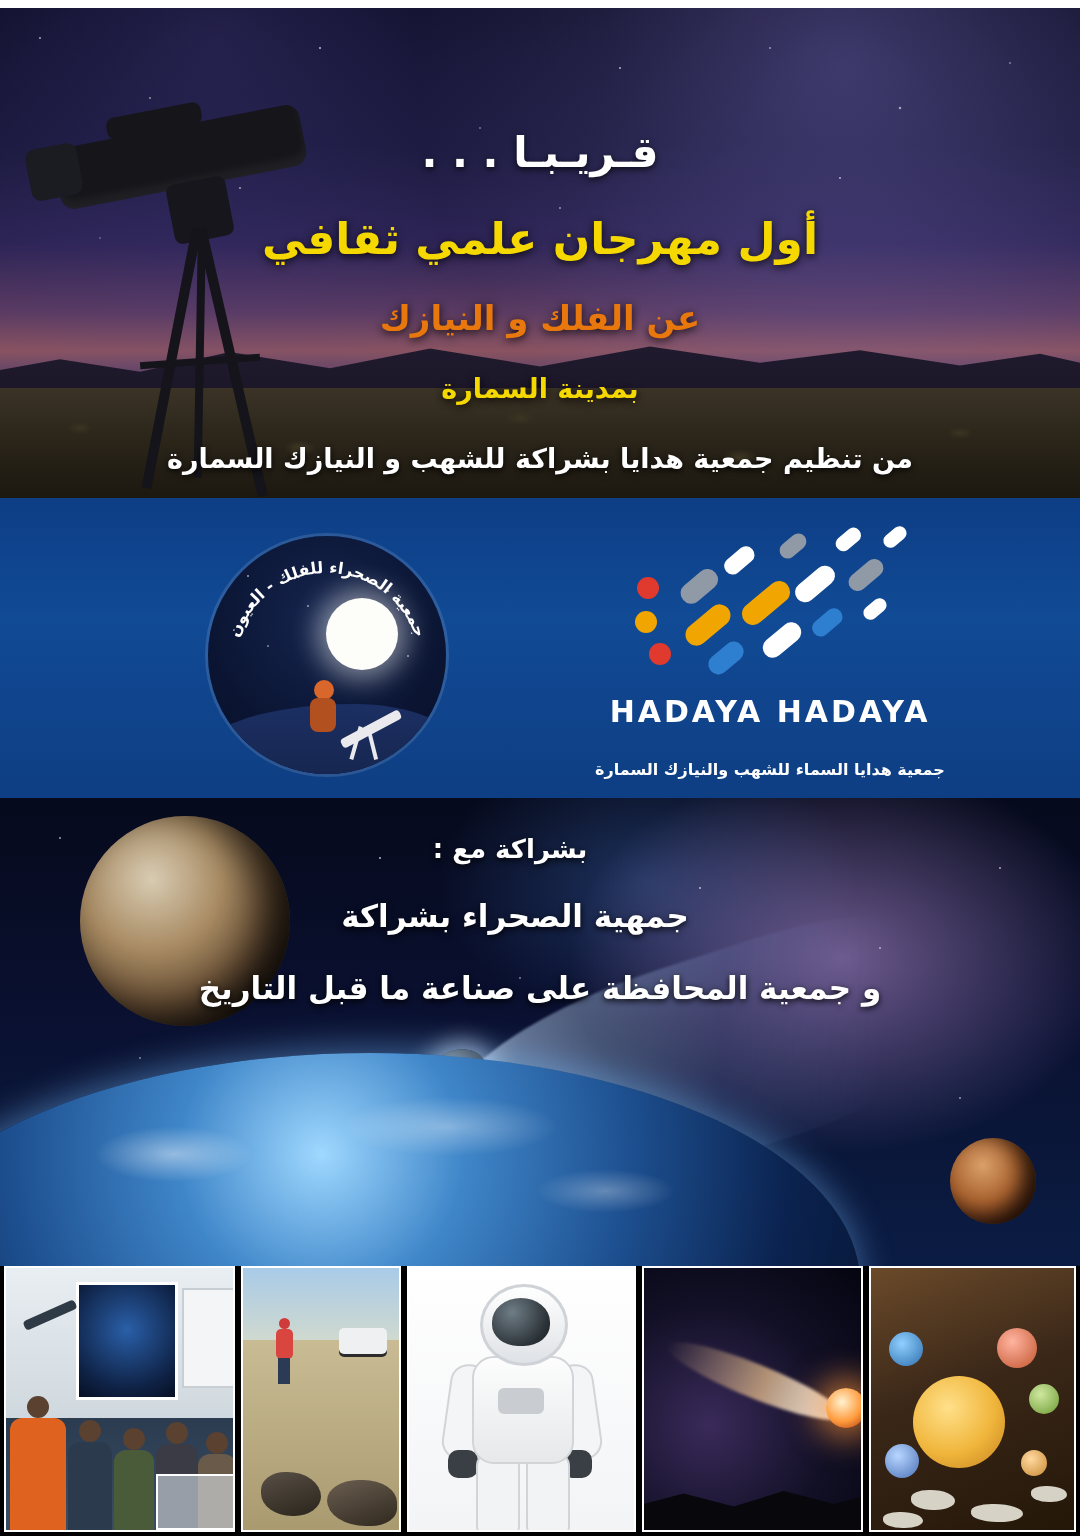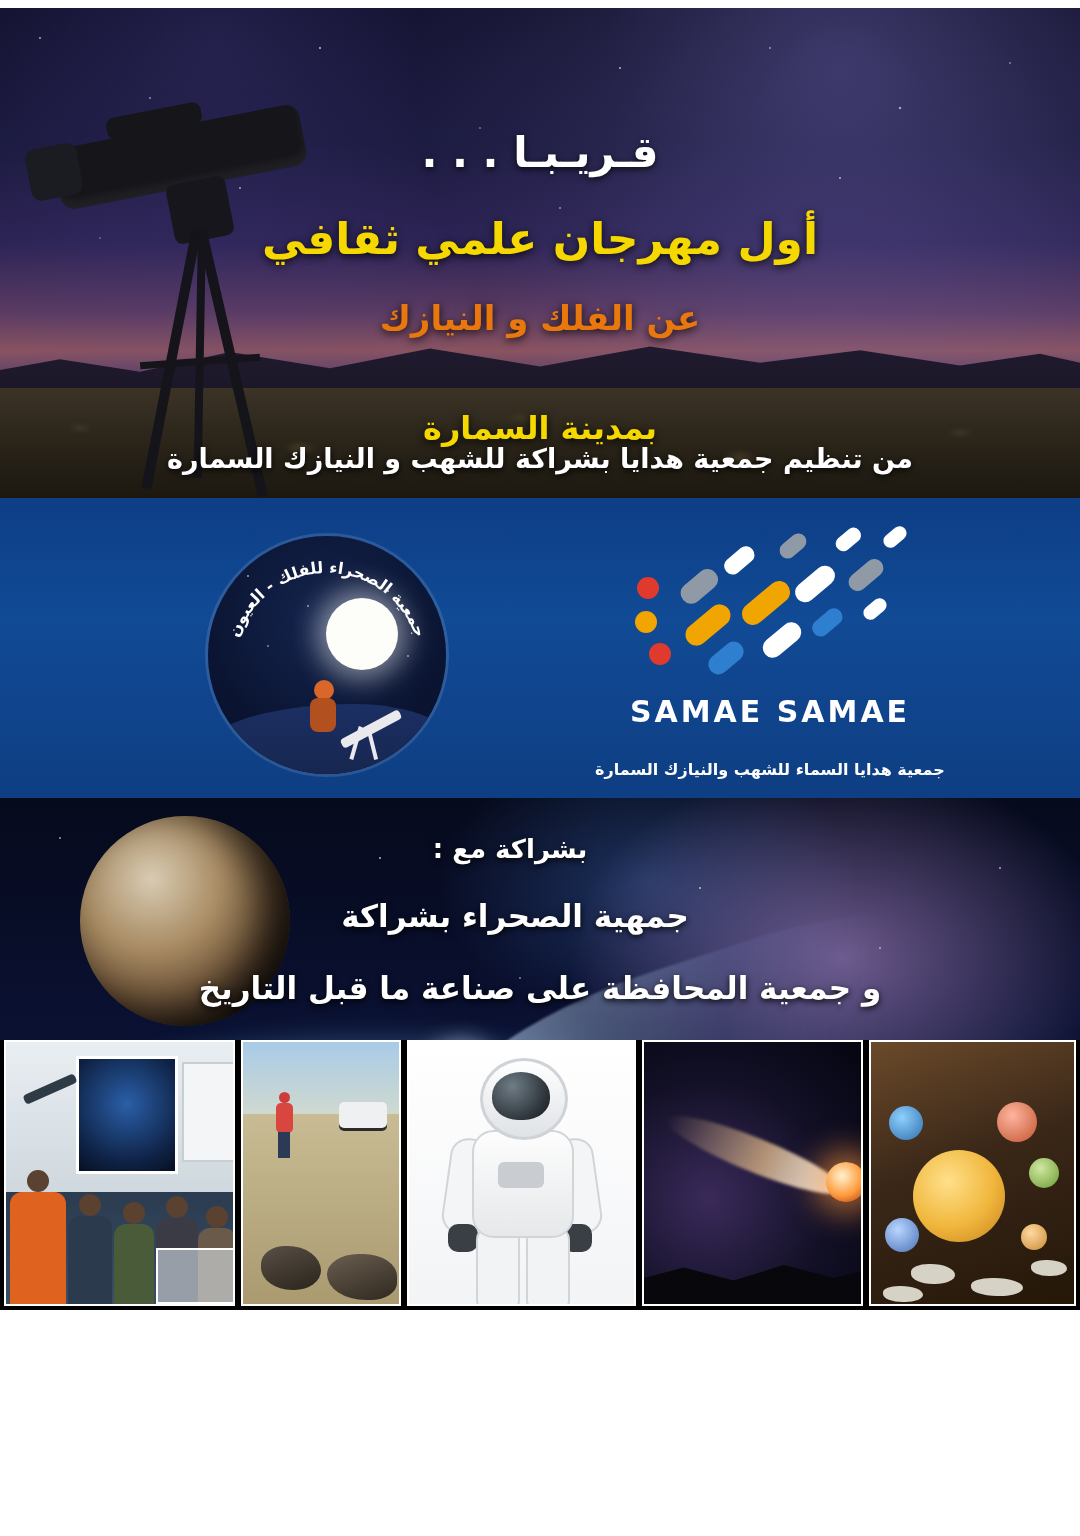--- a/index.html
+++ b/index.html
@@ -6,21 +6,21 @@
     margin: 0;
     padding: 0;
     background: #ffffff;
   }
   body {
     font-family: "DejaVu Sans", sans-serif;
   }
   #poster {
     position: relative;
     width: 1080px;
-    height: 1310px;
+    height: 1536px;
     overflow: hidden;
     background: #a3a3a3;
   }
 
   
   .hero {
     position: absolute;
     left: 0; top: 8px;
     width: 1080px; height: 490px;
     overflow: hidden;
@@ -112,23 +112,22 @@
     color: #f5d800; font-size: 44px; font-weight: bold;
     text-shadow: 0 2px 8px rgba(0,0,0,0.85);
   }
   .t-line2 {
     position: absolute; right: 0; left: 0; top: 290px;
     color: #e8780e; font-size: 34px; font-weight: bold;
     text-shadow: 0 2px 8px rgba(0,0,0,0.85);
   }
   .t-line3 {
     position: absolute; right: 0; left: 0; top: 365px;
-    color: #f5d800; font-size: 32px; font-weight: bold;
+    color: #f5d800; font-size: 27px; font-weight: bold;
     text-shadow: 0 2px 8px rgba(0,0,0,0.85);
-    margin-top: 36px;
   }
   .t-org {
     position: absolute; right: 0; left: 0; top: 435px;
     color: #ffffff; font-size: 27px; font-weight: bold;
     text-shadow: 0 2px 6px rgba(0,0,0,0.9);
   }
 
   
   .band {
     position: absolute; left: 0; top: 498px; width: 1080px; height: 300px;
@@ -435,21 +434,21 @@
         <rect x="150" y="112" width="44" height="20" rx="10" fill="#ffffff" transform="rotate(-40 172 122)"></rect>
         <rect x="168" y="20" width="30" height="16" rx="8" fill="#8f9aa6" transform="rotate(-40 183 28)"></rect>
         <rect x="182" y="56" width="46" height="20" rx="10" fill="#ffffff" transform="rotate(-40 205 66)"></rect>
         <rect x="200" y="96" width="34" height="17" rx="8" fill="#2f7fd0" transform="rotate(-40 217 104)"></rect>
         <rect x="224" y="14" width="28" height="15" rx="7" fill="#ffffff" transform="rotate(-40 238 21)"></rect>
         <rect x="236" y="48" width="40" height="18" rx="9" fill="#8f9aa6" transform="rotate(-40 256 57)"></rect>
         <rect x="252" y="84" width="26" height="14" rx="7" fill="#ffffff" transform="rotate(-40 265 91)"></rect>
         <rect x="272" y="12" width="26" height="14" rx="7" fill="#ffffff" transform="rotate(-40 285 19)"></rect>
       </g>
     </svg>
-    <div class="hs-title">SAMAE SAMAE</div>
+    <div class="hs-title">HADAYA HADAYA</div>
     <div class="hs-desc">جمعية هدايا السماء للشهب والنيازك السمارة</div>
   </div>
 
   <div class="space">
     <div class="stars2"></div>
     <div class="planet"></div>
     <div class="comet"></div>
     <div class="comet-head"></div>
     <div class="earth"></div>
     <div class="mars-small"></div>

